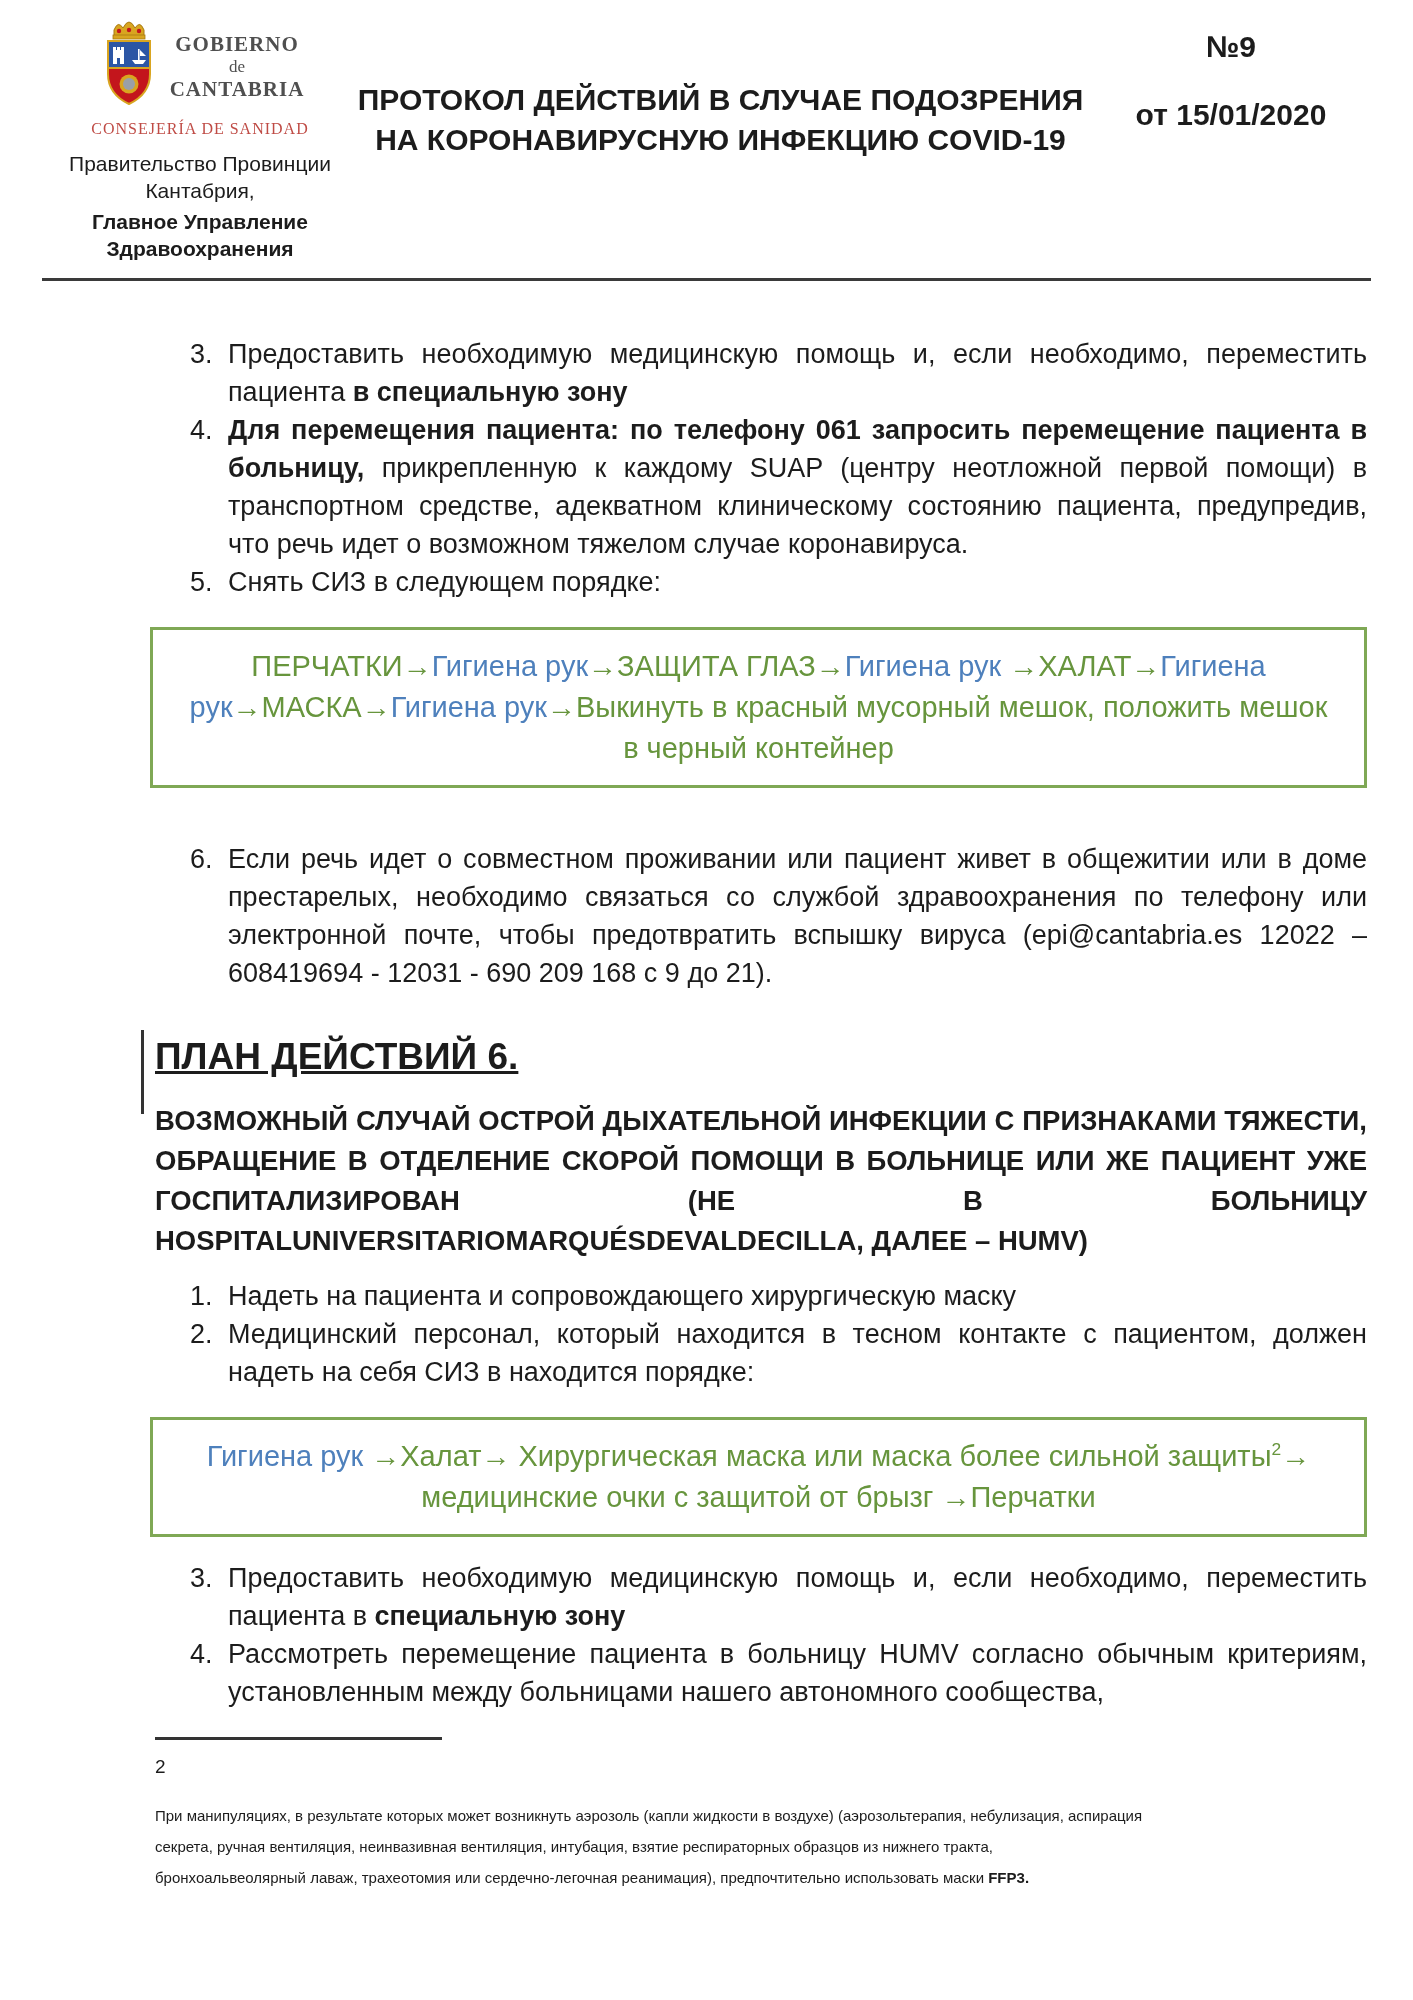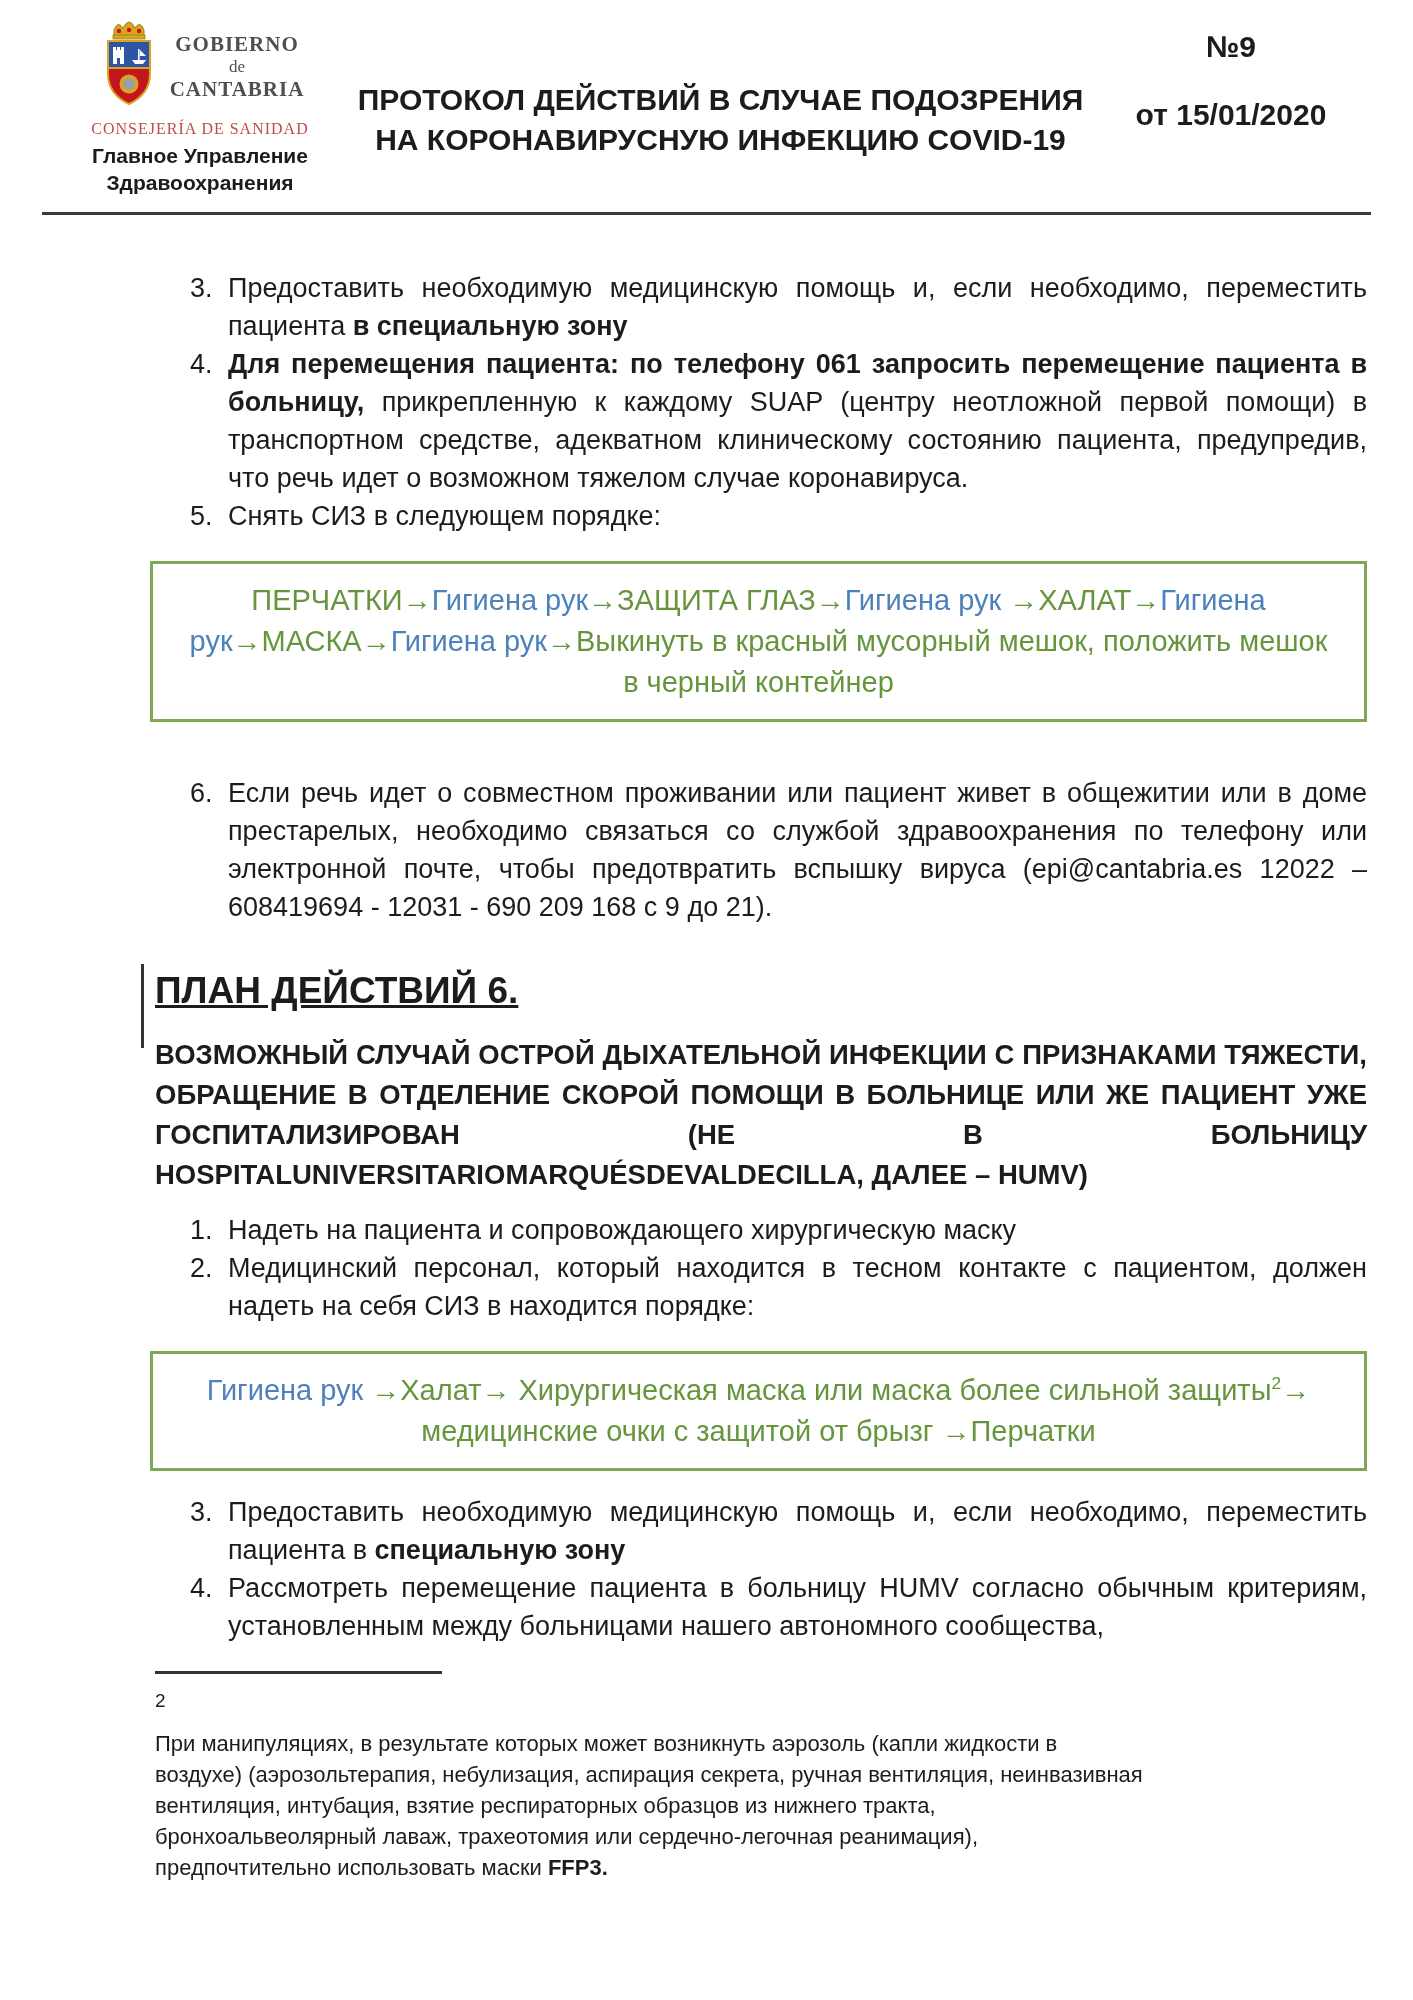--- a/index.html
+++ b/index.html
@@ -53,21 +53,21 @@
   .list-c{margin-top:22px;}
   .box-b{margin-top:26px;}
   .b{font-weight:700;}
   .c-green{color:var(--green,#67953d);}
   .c-blue{color:var(--blue,#4e80bc);}
   .sup{vertical-align:super;font-size:0.6em;line-height:0;}
   
   .footnote{margin-top:26px;}
   .fn-rule{width:287px;border:none;border-top:3px solid #333;margin:0;height:0;}
   .fn-marker{font-size:19px;margin-top:8px;}
-  .fn-text{margin-top:8px;max-width:990px;font-size:22px;line-height:31px;}
+  .fn-text{margin-top:14px;max-width:990px;font-size:15px;line-height:31px;}
 </style>
 </head>
 <body>
 
 <div class="page" style="--green: #67953d; --blue: #4e80bc; --box-border: #7fa855;">
 
   <div class="header">
     <div class="h-left">
       <div class="logo">
         <span>
@@ -96,20 +96,21 @@
             <circle cx="33" cy="68" r="6" fill="#9aa0a8"></circle>
           </svg>
         </span>
         <div class="logo-text">
           <div class="logo-line1">GOBIERNO</div>
           <div class="logo-de">de</div>
           <div class="logo-line3">CANTABRIA</div>
         </div>
       </div>
       <div class="consejeria">CONSEJERÍA DE SANIDAD</div>
+      <div class="org1">Правительство Провинции Кантабрия,</div>
       <div class="org2">Главное Управление Здравоохранения</div>
     </div>
     <div class="h-center">
       <div class="title-inner">ПРОТОКОЛ ДЕЙСТВИЙ В СЛУЧАЕ ПОДОЗРЕНИЯ НА КОРОНАВИРУСНУЮ ИНФЕКЦИЮ COVID-19</div>
     </div>
     <div class="h-right">
       <div class="doc-num">№9</div>
       <div class="doc-date">от 15/01/2020</div>
     </div>
   </div>

